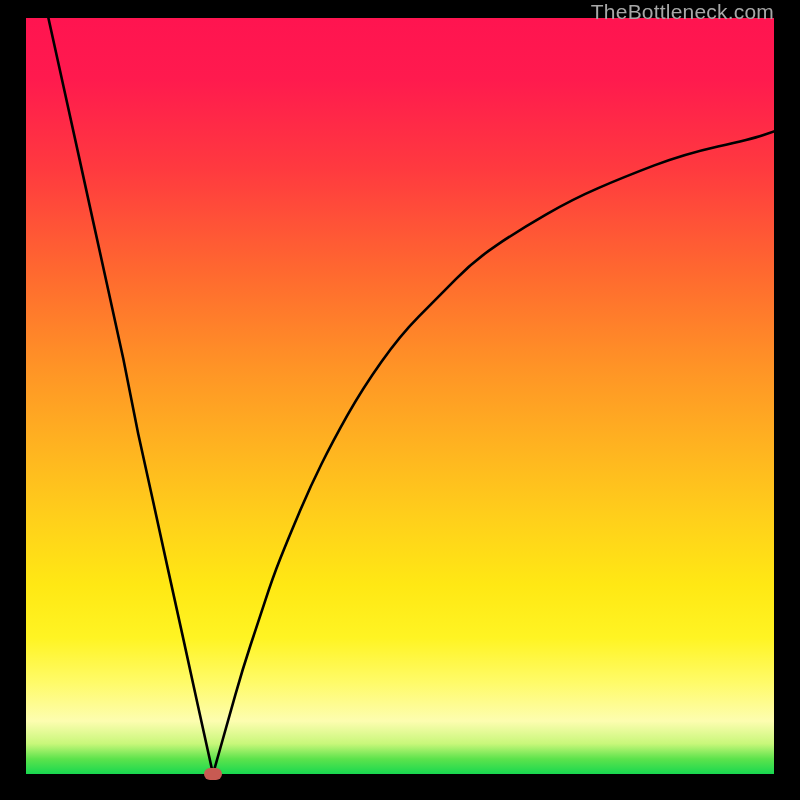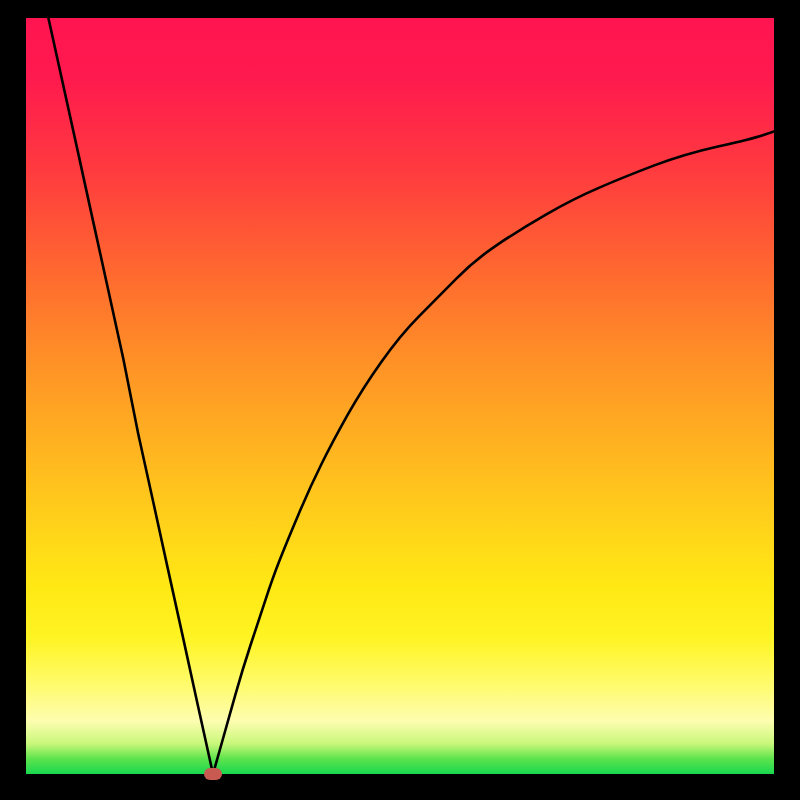--- a/index.html
+++ b/index.html
@@ -71,20 +71,21 @@
     background: #c85a52;
     z-index: 25;
     transform: translate(-50%, -50%);
   }
 </style>
 </head>
 <body>
 
 <div class="outer">
 
+  <div class="watermark">TheBottleneck.com</div>
 
   <div class="plot-area">
     <div class="gradient"></div>
 
     <svg class="curve" viewBox="0 0 748 756" preserveAspectRatio="none">
       <path d="M22.4 0.0 L37.4 68.0 L52.4 136.1 L67.3 204.1 L82.3 272.2 L97.2 340.2 L112.2 415.8 L127.2 483.8 L142.1 551.9 L157.1 619.9 L172.0 688.0 L187.0 756.0" id="left-path" fill="none" stroke="#000" stroke-width="2.6" stroke-linecap="round"></path>
       <path d="M187.0 756.0 Q 187.0 756.0 194.5 729.5 Q 202.0 703.1 209.4 676.6 Q 216.9 650.2 224.4 627.5 Q 231.9 604.8 239.4 582.1 Q 246.8 559.4 254.3 540.5 Q 261.8 521.6 273.0 495.2 Q 284.2 468.7 295.5 446.0 Q 306.7 423.4 321.6 396.9 Q 336.6 370.4 355.3 344.0 Q 374.0 317.5 392.7 298.6 Q 411.4 279.7 430.1 260.8 Q 448.8 241.9 471.2 226.8 Q 493.7 211.7 519.9 196.6 Q 546.0 181.4 572.2 170.1 Q 598.4 158.8 628.3 147.4 Q 658.2 136.1 691.9 128.5 Q 725.6 121.0 736.8 117.2 L 748.0 113.4" id="right-path" fill="none" stroke="#000" stroke-width="2.6" stroke-linecap="round"></path>
     </svg>
 
     <div class="vertex-dot" id="vertex-dot" style="left: 187px; top: 756px;"></div>

